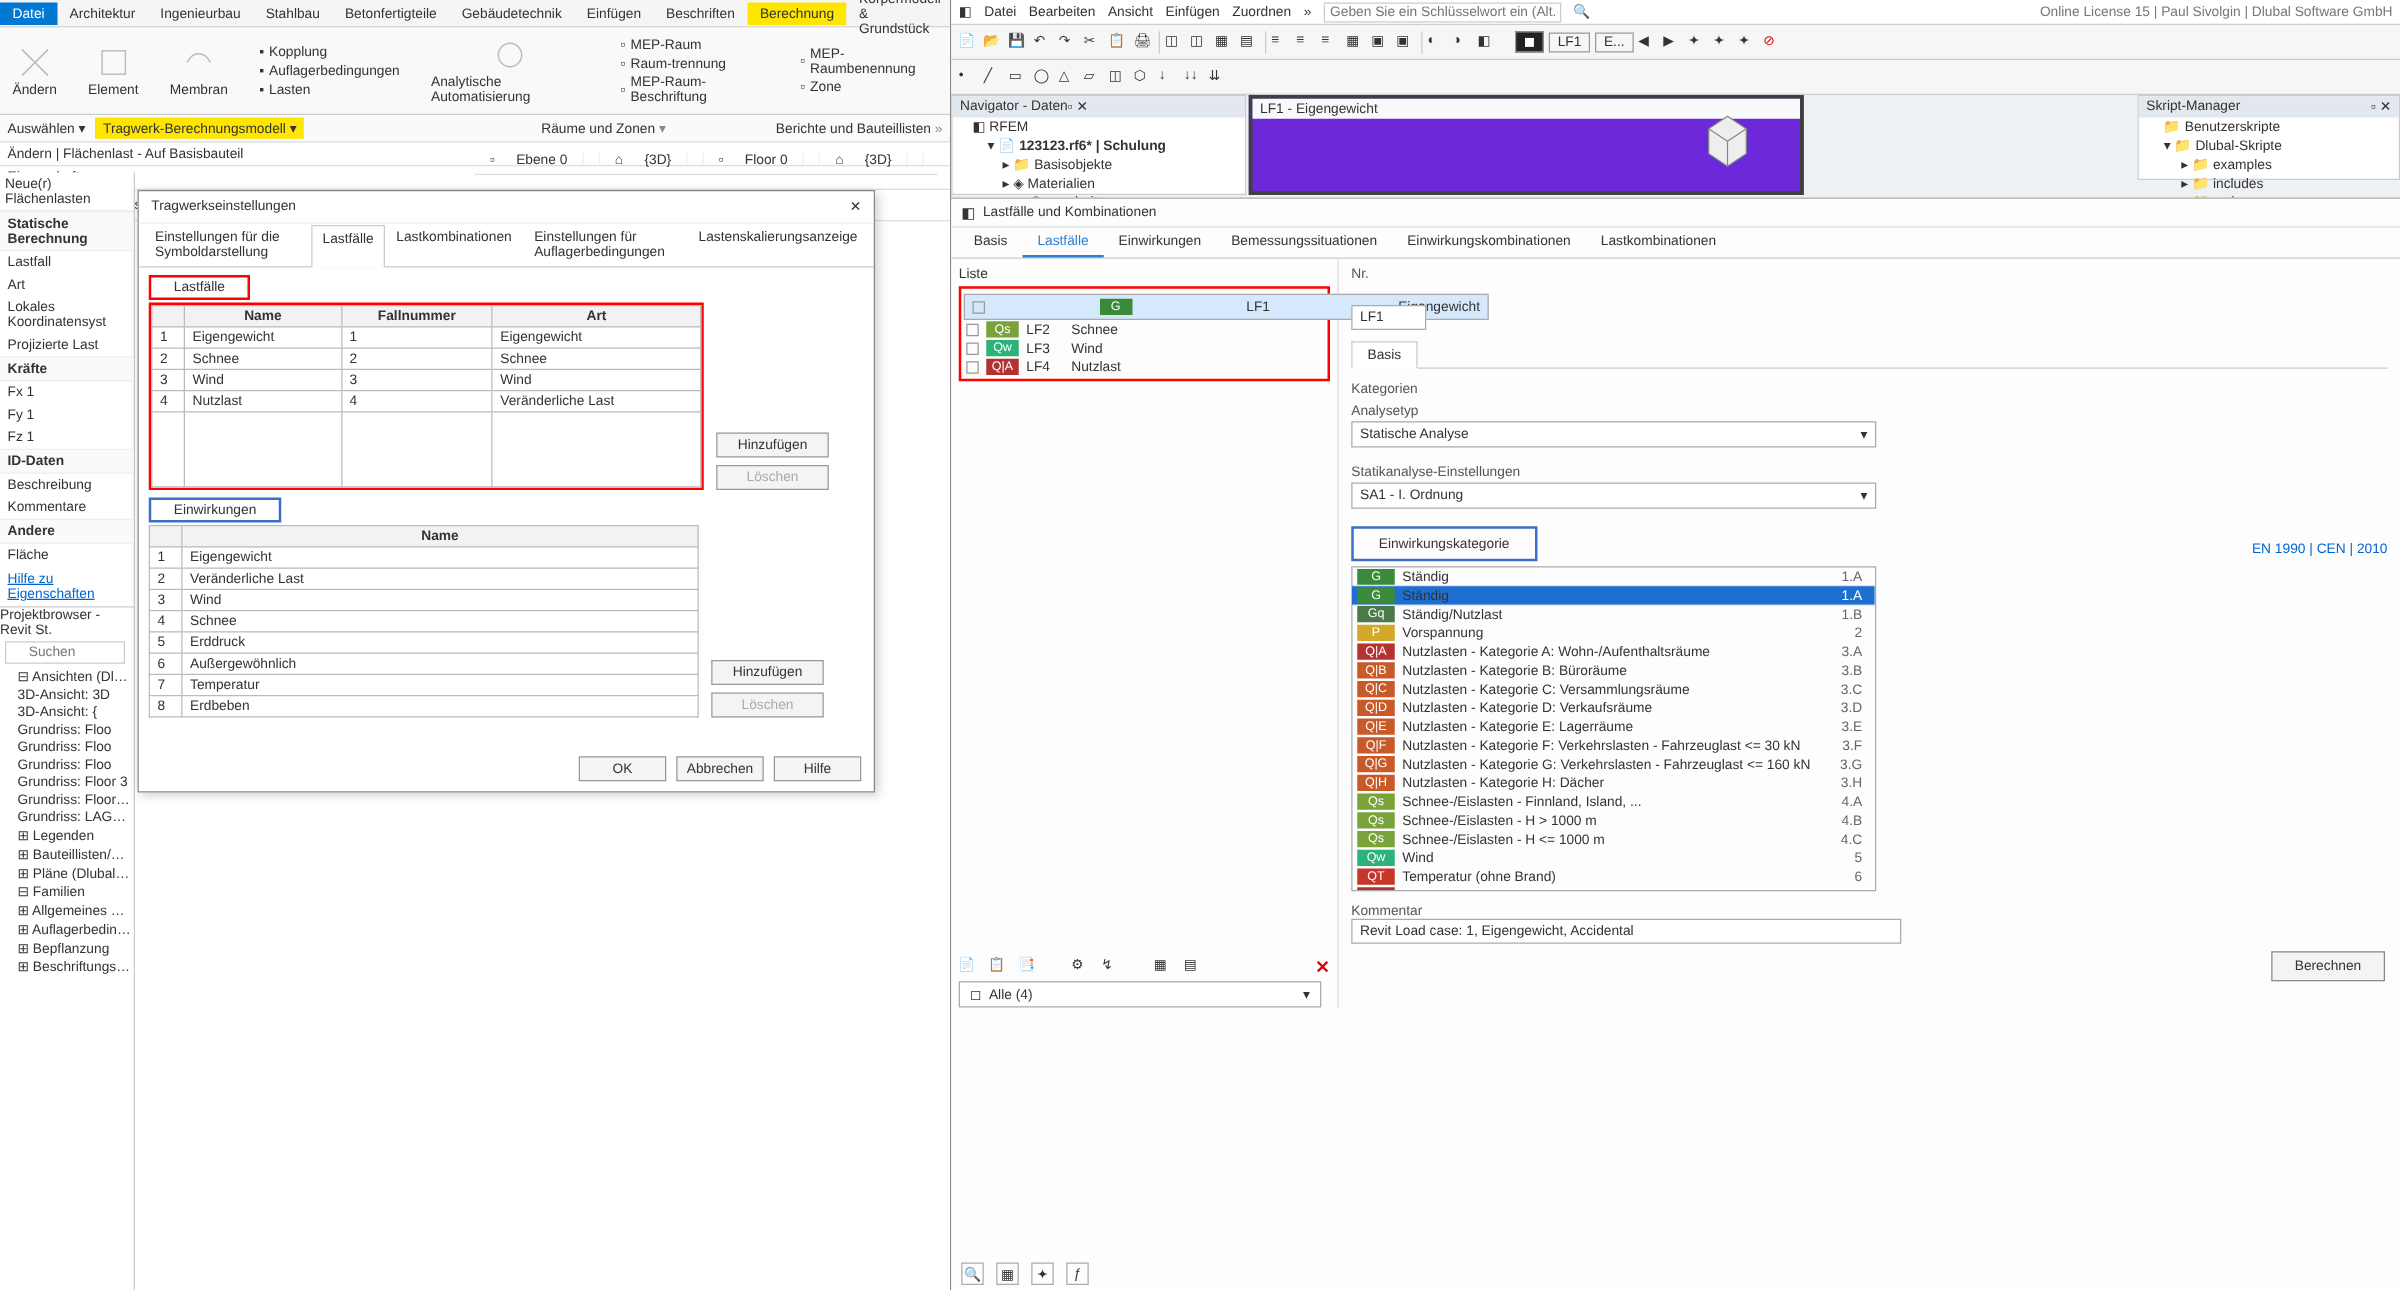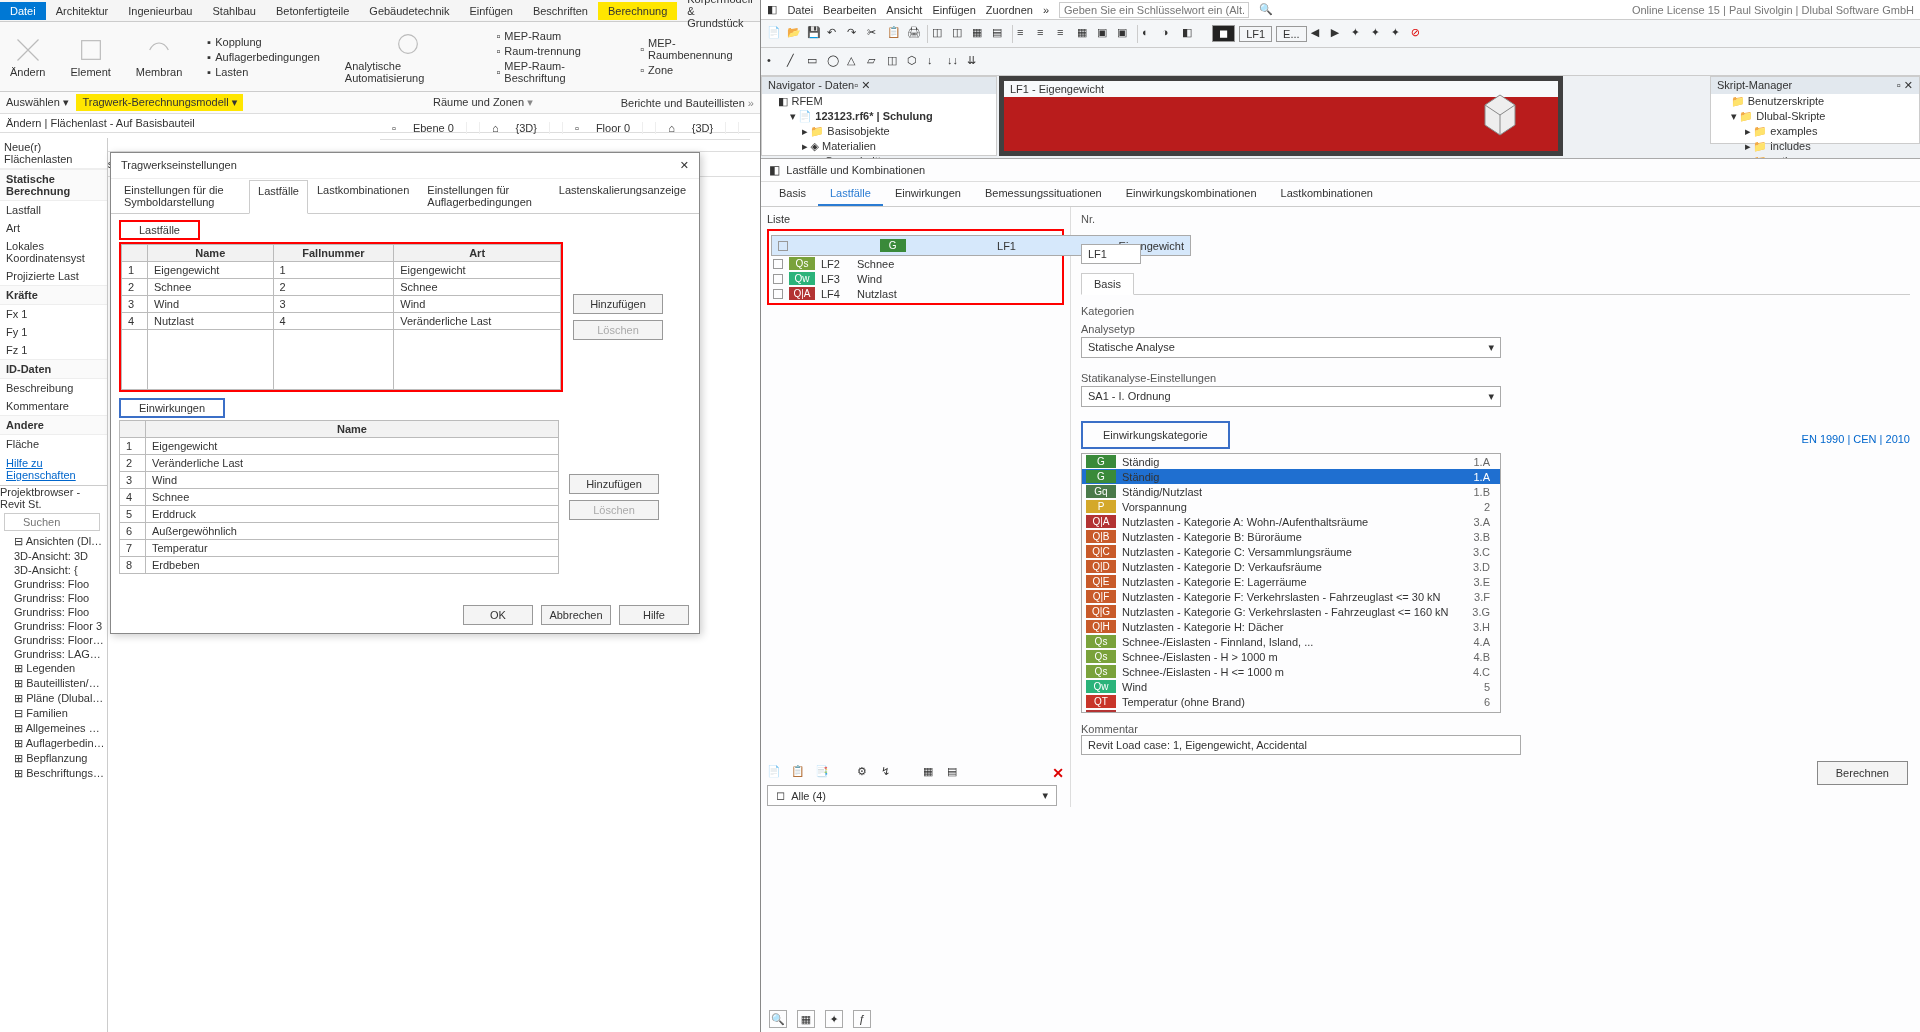--- a/index.html
+++ b/index.html
@@ -23,21 +23,21 @@
 .leftcol .bold{font-weight:bold;border-top:1px solid #eee;border-bottom:1px solid #eee;background:#fafafa}
 .view-tabs{display:flex;border-bottom:1px solid #ddd;height:24px;align-items:center}
 .view-tabs span{padding:0 12px;display:flex;align-items:center;gap:5px;border-right:1px solid #eee;font-size:11px}
 .tws-dlg{position:absolute;left:110px;top:152px;width:590px;height:482px;background:#fff;border:1px solid #888;box-shadow:2px 2px 8px rgba(0,0,0,.2)}
 .tws-dlg .ttl{padding:6px 10px;display:flex;justify-content:space-between;border-bottom:1px solid #eee}
 .dlg-tabs{display:flex;border-bottom:1px solid #ccc;padding:0 4px}
 .dlg-tabs span{padding:4px 8px;font-size:11px;border:1px solid transparent;cursor:pointer}
 .dlg-tabs .on{border:1px solid #ccc;border-bottom:1px solid #fff;background:#fff;position:relative;top:1px}
 .grp-lbl{font-size:11px;margin:6px 8px 2px;border:2px solid red;display:inline-block;padding:2px 18px}
 .grp-lbl.blue{border-color:#3b6fc7}
-.tbl-wrap{margin:0 8px;display:flex;gap:10px;align-items:center}
+.tbl-wrap{margin:0 8px;display:flex;gap:10px;align-items:flex-end}
 table.grid{border-collapse:collapse;width:440px}
 table.grid th,table.grid td{border:1px solid #bbb;padding:2px 6px;font-size:11px;text-align:left;background:#fff}
 table.grid th{background:#f2f2f2;text-align:center}
 .side-btns{display:flex;flex-direction:column;gap:6px}
 .side-btns button{width:90px;padding:3px 0;font-size:11px;border:1px solid #999;background:#f4f4f4}
 .side-btns button.dis{color:#aaa}
 .dlg-btns{position:absolute;bottom:8px;right:10px;display:flex;gap:8px}
 .dlg-btns button{width:70px;padding:3px 0;border:1px solid #999;background:#f4f4f4}
 .tree{font-size:11px}
 .tree div{padding:1px 2px 1px 14px;white-space:nowrap;overflow:hidden;text-overflow:ellipsis}
@@ -45,21 +45,21 @@
 
 .rfem{position:absolute;left:760px;top:0;right:0;height:1032px;background:#eef1f4;border-left:1px solid #888}
 .rfem-top{height:20px;display:flex;align-items:center;padding:0 6px;gap:10px;background:#fff;border-bottom:1px solid #ccc;font-size:11px}
 .rfem-top .r{margin-left:auto;color:#777}
 .rfem-tb{height:28px;background:#f4f6f8;border-bottom:1px solid #ccc;display:flex;align-items:center;gap:4px;padding:0 6px}
 .rfem-tb2{height:28px;background:#f4f6f8;border-bottom:1px solid #ccc;display:flex;align-items:center;gap:4px;padding:0 6px}
 .ico{width:16px;height:16px;display:inline-block}
 .nav{position:absolute;left:0;top:76px;width:236px;height:80px;background:#fff;border:1px solid #ccc}
 .nav .hd{background:#e2e8ee;padding:2px 6px;display:flex;font-size:11px}
 .nav .nl{padding:1px 4px 1px 16px;font-size:11px}
-.canvas{position:absolute;left:238px;top:76px;width:564px;height:80px;background:#b91c1c;border:5px solid #404040}
+.canvas{position:absolute;left:238px;top:76px;width:444px;height:80px;background:#6d28d9;border:3px solid #404040}
 .canvas .hd{font-size:11px;padding:2px 6px;background:#f7f9fb}
 .cube{position:absolute;right:28px;top:4px}
 .script{position:absolute;right:0;top:76px;width:210px;height:68px;background:#fff;border:1px solid #ccc}
 .script .hd{background:#e2e8ee;padding:2px 6px;font-size:11px;display:flex;justify-content:space-between}
 .script .nl{padding:1px 4px 1px 20px;font-size:11px}
 
 .lkomb{position:absolute;left:0;top:158px;right:0;bottom:0;background:#fdfdfe;border-top:1px solid #aaa}
 .lkomb .lk-ttl{padding:4px 8px;font-size:12px;display:flex;align-items:center;gap:6px;border-bottom:1px solid #ddd}
 .lk-tabs{display:flex;border-bottom:1px solid #ccc;padding:0 6px}
 .lk-tabs span{padding:5px 12px;font-size:11px;cursor:pointer}

